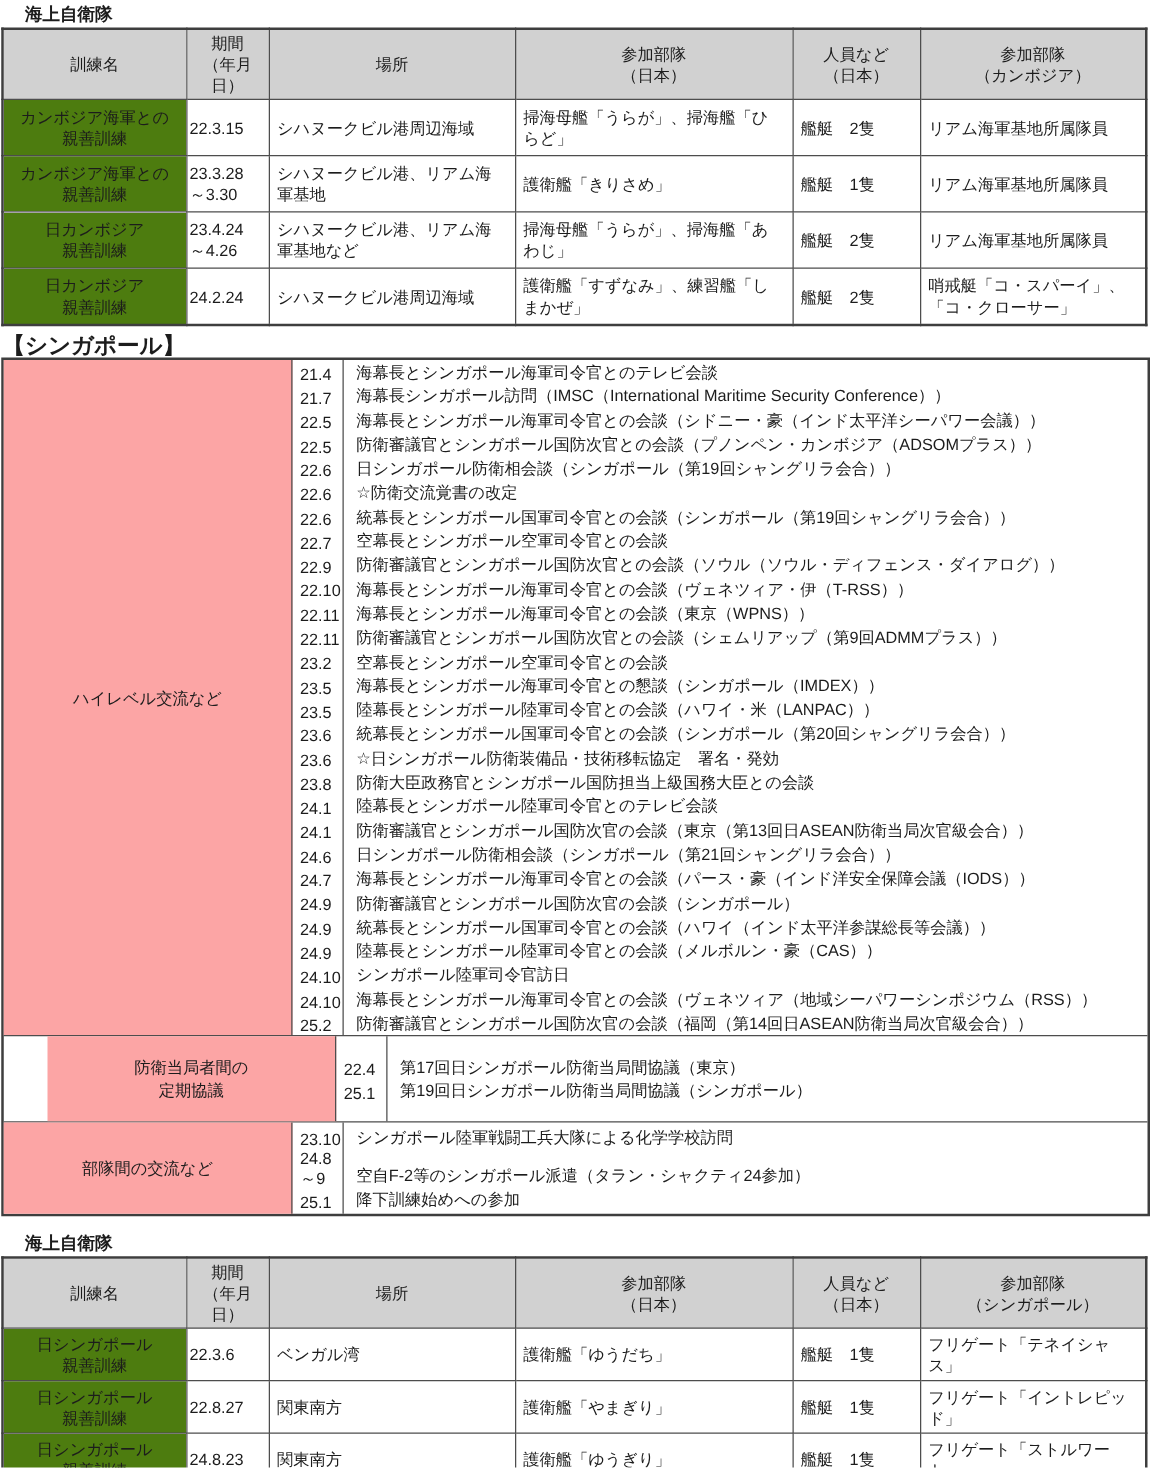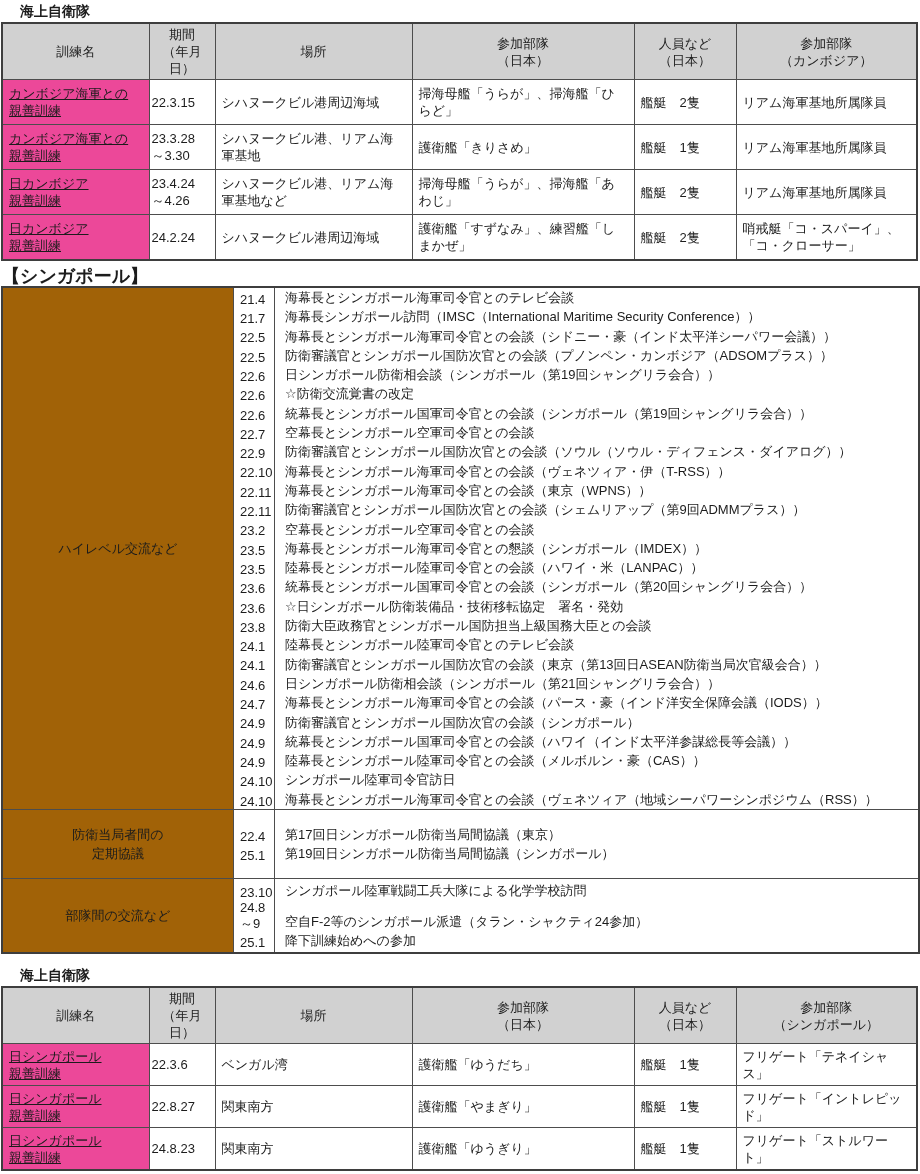--- a/index.html
+++ b/index.html
@@ -29,55 +29,55 @@
     border:1px solid #4d4d4d;
     padding:2px 6px;
     vertical-align:middle;
     overflow:hidden;
   }
   table.t th{
     background:#d1d1d1;font-weight:normal;text-align:center;
     white-space:pre-line;line-height:17px;height:43px;
   }
   table.t td{line-height:17px;}
-  table.t .cell-name{background:#ec4899;white-space:pre-line;text-decoration:underline;}
+  table.t .cell-name{background:#4d7c0f;text-align:center;white-space:pre-line;}
   table.t .cell-date{white-space:pre-line;padding:2px 4px 2px 2px;}
   #cambodia-table td{height:40px;}
   #singapore-table td{height:37px;}
 
   
   .xtable{
     width:915px;border:2px solid #3e3e3e;margin-top:2px;
     font-size:13px;
   }
   .xsec{display:flex;align-items:stretch;}
   .xsec + .xsec{border-top:1px solid #4d4d4d;}
   .xlabel{
-    flex:none;width:230px;background:#a16207;border-right:1px solid #4d4d4d;
+    flex:none;width:230px;background:#fca5a5;border-right:1px solid #4d4d4d;
     display:flex;align-items:center;justify-content:center;
     text-align:center;white-space:pre-line;line-height:19px;
   }
   .xentries{
     flex:1;position:relative;
     display:flex;flex-direction:column;justify-content:center;
   }
   .xentries::before{
     content:'';position:absolute;left:40px;top:0;bottom:0;width:1px;background:#4d4d4d;
   }
   .x-entry{display:flex;align-items:flex-end;min-height:19.3px;}
   .x-date{
     flex:none;width:41px;box-sizing:border-box;padding-left:6px;
     white-space:pre-line;line-height:15.5px;
     display:flex;flex-direction:column;justify-content:center;
   }
   .x-text{
     flex:1;padding-left:10px;line-height:19.3px;
     display:flex;align-items:center;white-space:nowrap;
   }
-  #xsec-consult{height:68px;}
+  #xsec-consult{height:68px;padding-left:35px;}
   #xsec-units{height:73px;}
 </style>
 </head>
 <body>
 
 <div class="page">
 
   <div class="sec-title">海上自衛隊</div>
 
   <table class="t" id="cambodia-table">
@@ -252,20 +252,24 @@
             <div class="x-text">陸幕長とシンガポール陸軍司令官との会談（メルボルン・豪（CAS））</div>
           </div>
           <div class="x-entry">
             <div class="x-date">24.10</div>
             <div class="x-text">シンガポール陸軍司令官訪日</div>
           </div>
           <div class="x-entry">
             <div class="x-date">24.10</div>
             <div class="x-text">海幕長とシンガポール海軍司令官との会談（ヴェネツィア（地域シーパワーシンポジウム（RSS））</div>
           </div>
+          <div class="x-entry">
+            <div class="x-date">25.2</div>
+            <div class="x-text">防衛審議官とシンガポール国防次官の会談（福岡（第14回日ASEAN防衛当局次官級会合））</div>
+          </div>
         </div>
     </div>
     <div class="xsec" id="xsec-consult">
       <div class="xlabel">防衛当局者間の
 定期協議</div>
       <div class="xentries">
           <div class="x-entry">
             <div class="x-date">22.4</div>
             <div class="x-text">第17回日シンガポール防衛当局間協議（東京）</div>
           </div>

